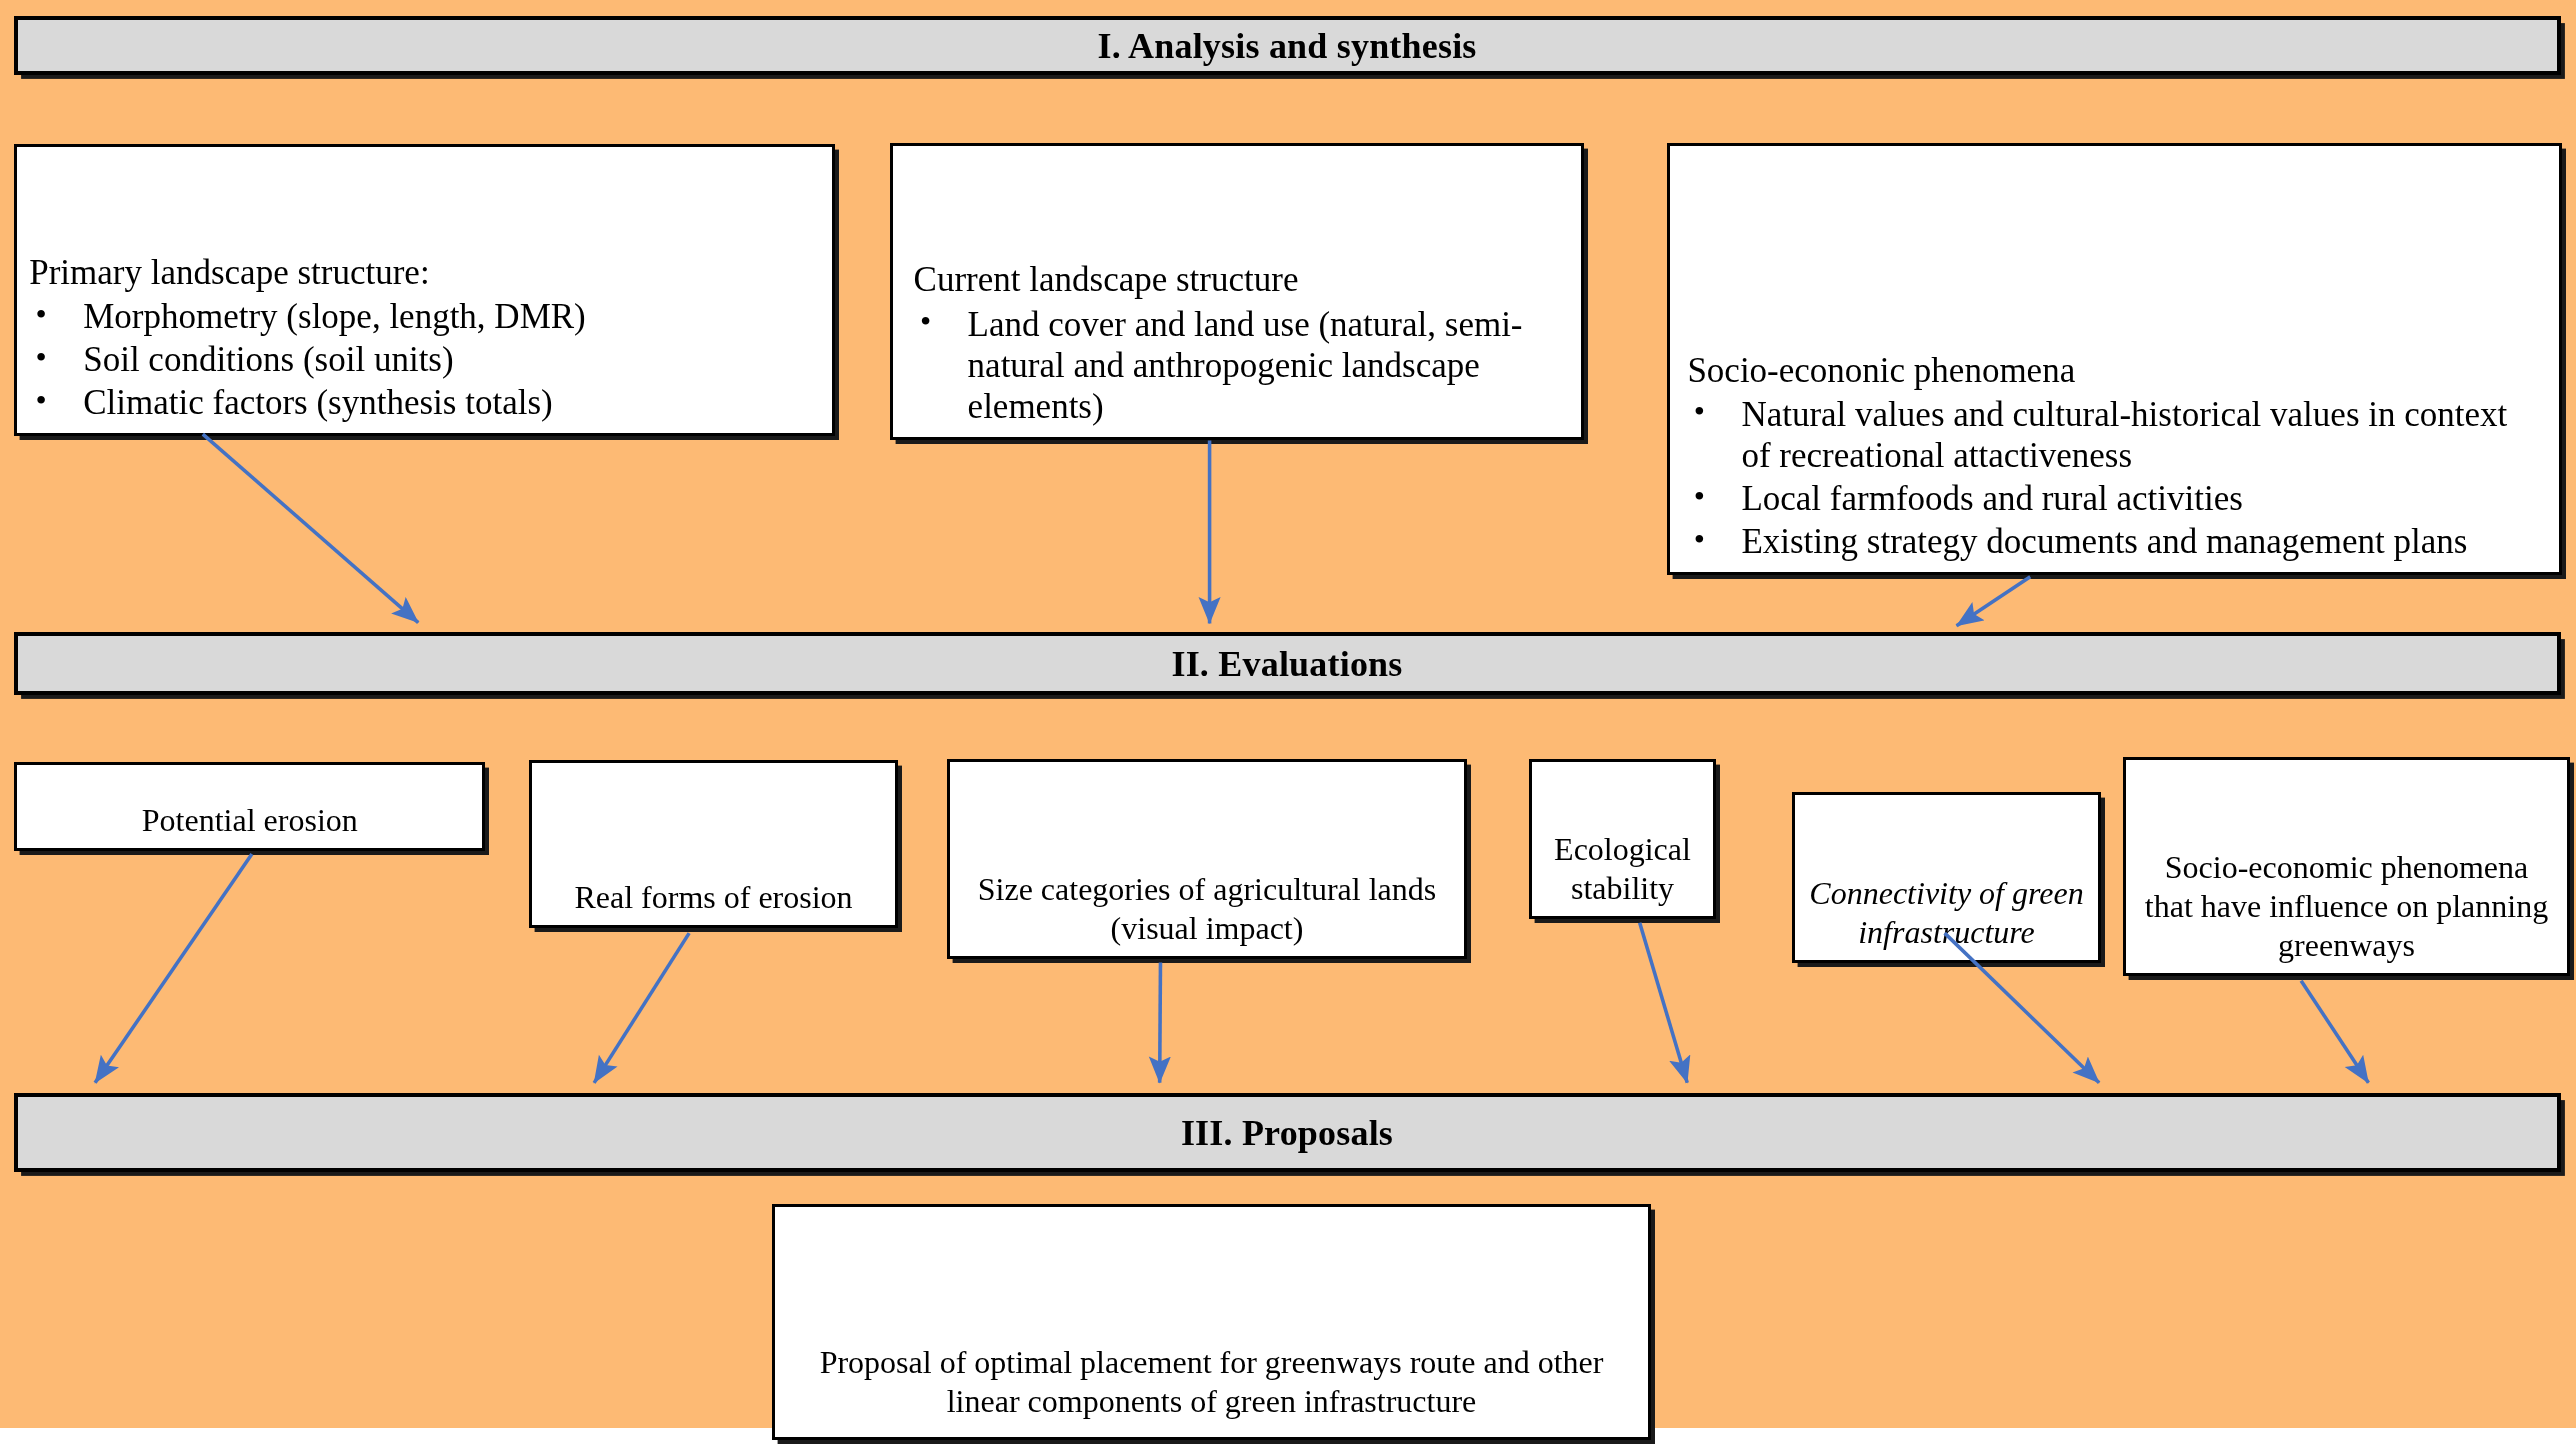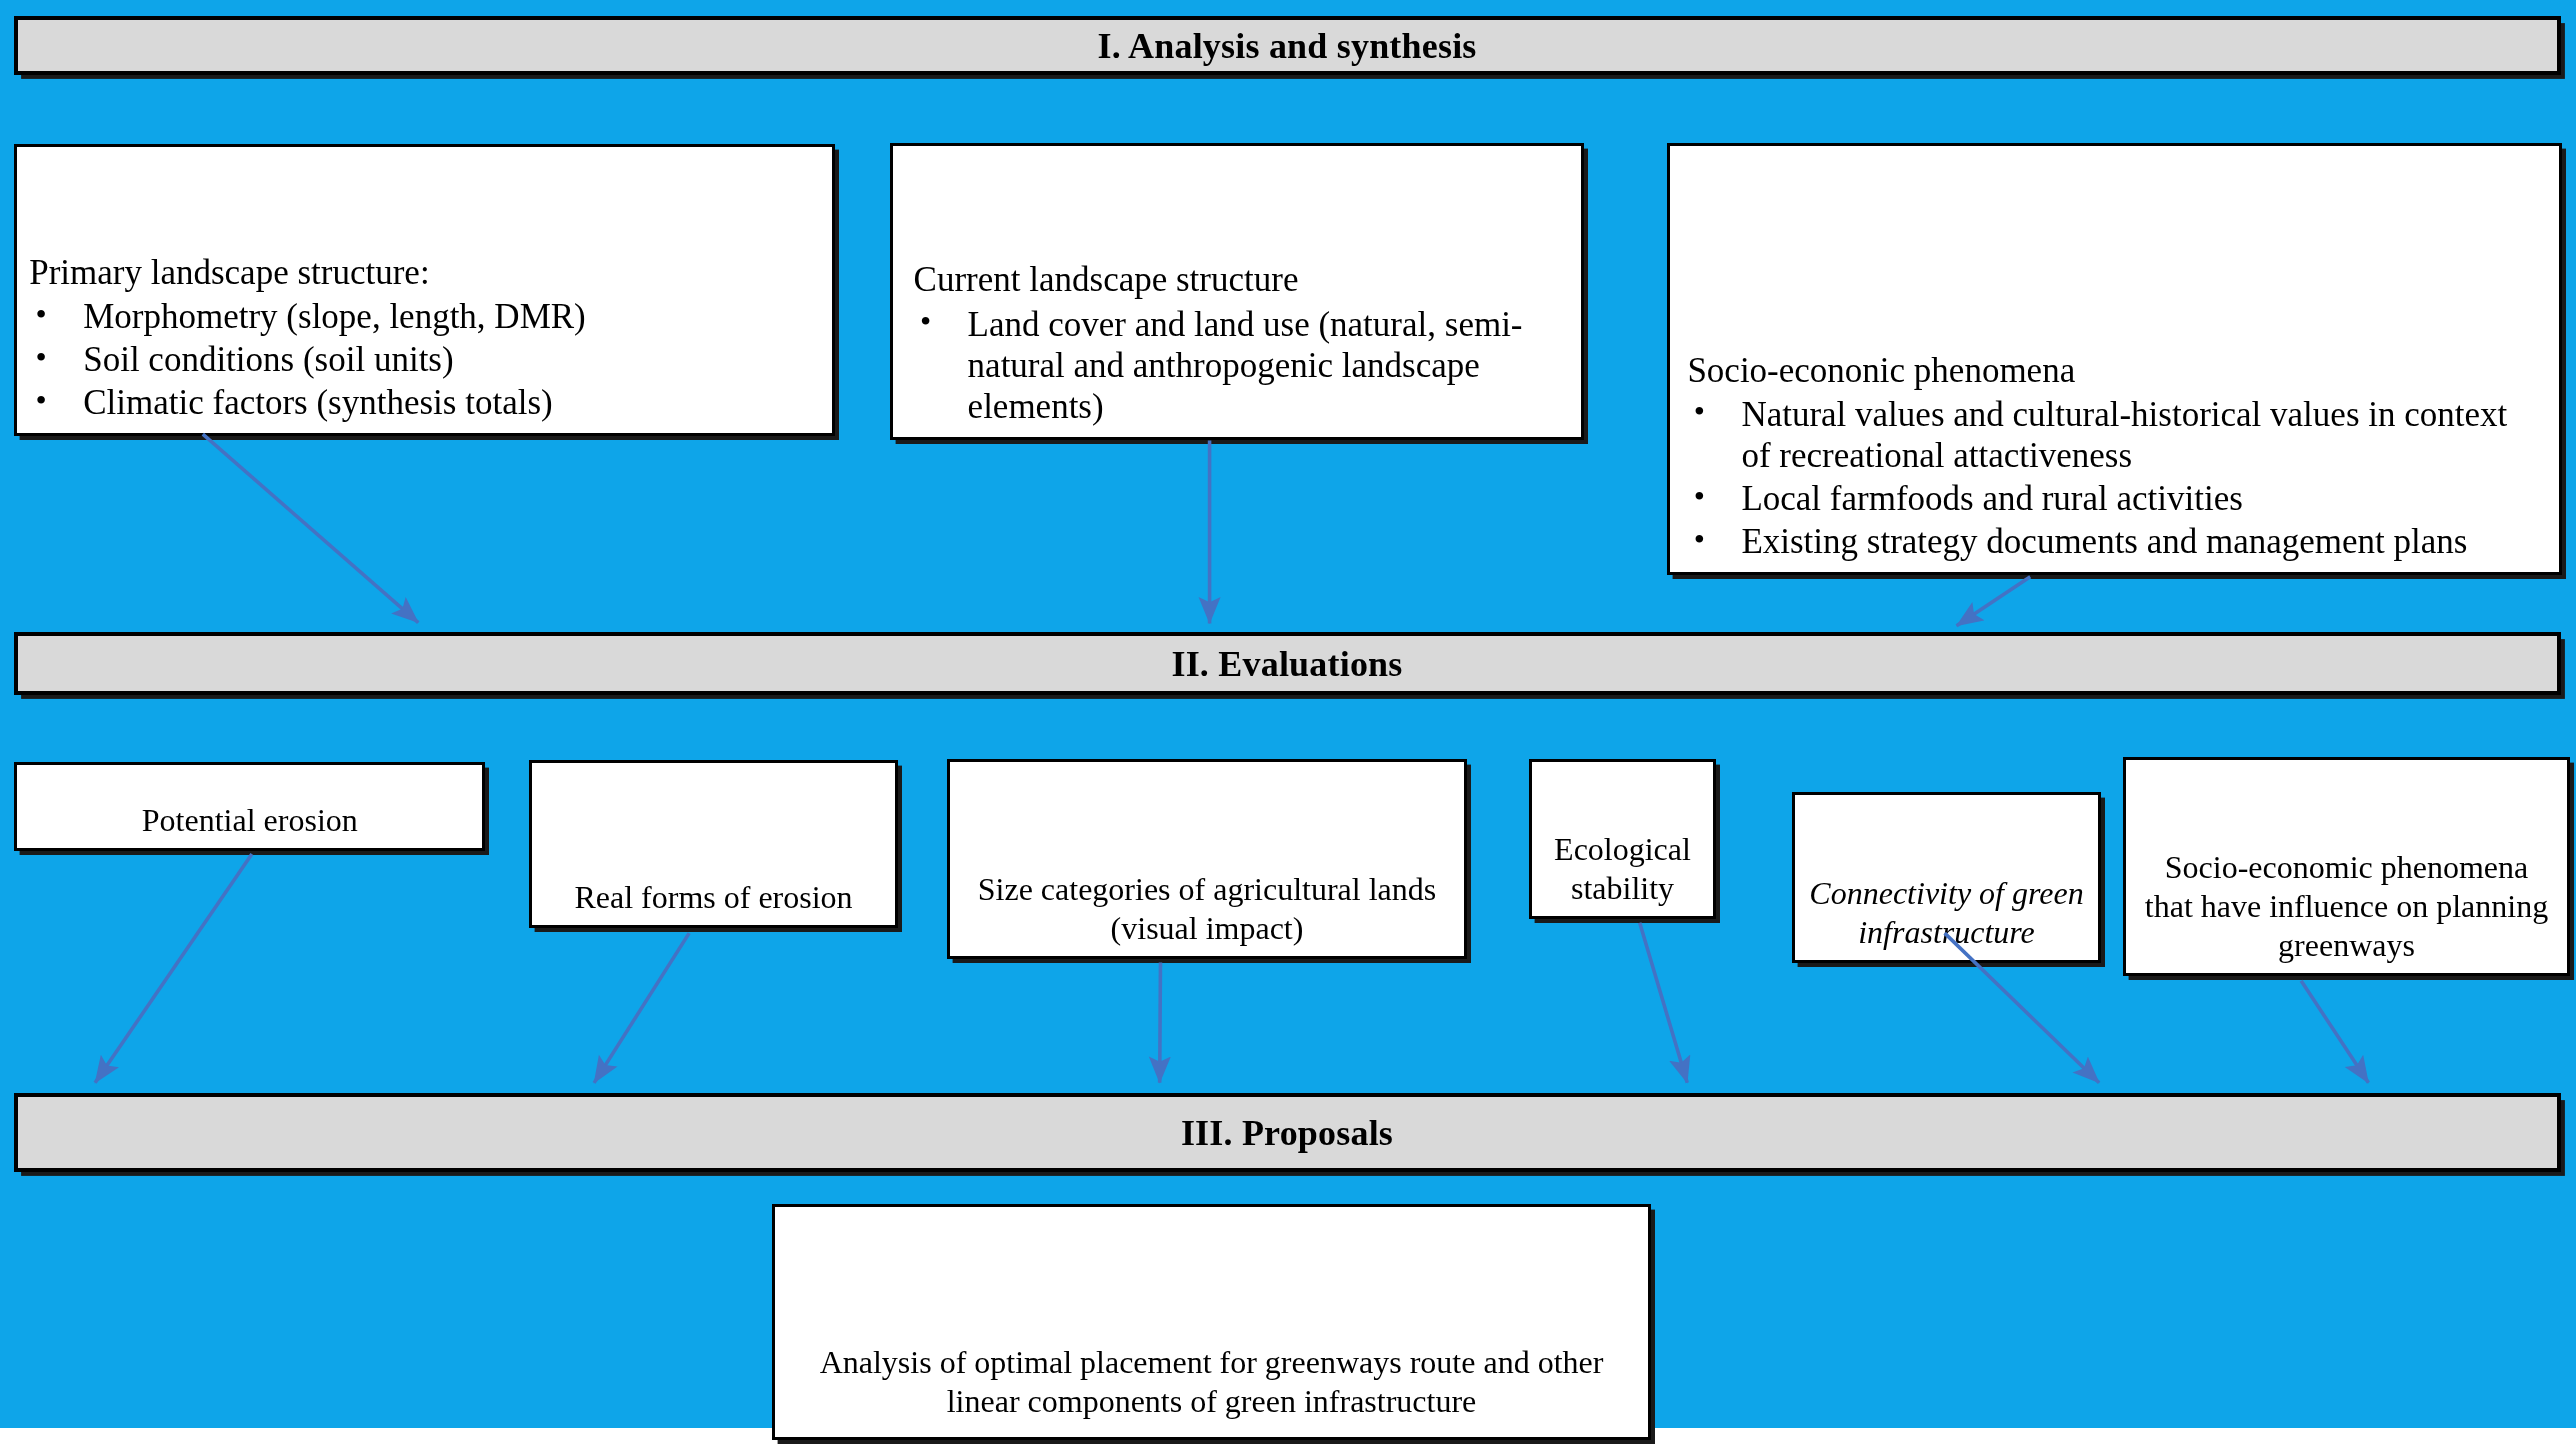--- a/index.html
+++ b/index.html
@@ -1,18 +1,18 @@
 <!DOCTYPE html>
 <html style="font-size:12.7px"><head>
 <meta charset="utf-8">
 <style>
   html,body{margin:0;padding:0;background:#ffffff;}
   body{width:2576px;height:1448px;overflow:hidden;
        font-family:"Liberation Serif", serif;color:#000;}
-  #stage{position:relative;width:2576px;height:1428px;background:#0ea5e9;}
+  #stage{position:relative;width:2576px;height:1428px;background:#fdba74;}
 
   
   .node{position:absolute;box-sizing:border-box;background:#ffffff;
         border:3.2px solid #000000;
         display:flex;align-items:flex-end;justify-content:center;}
   .node.shadow{box-shadow:4.8px 4.8px 0 -0.8px #1a1a1a;}
   .band{position:absolute;box-sizing:border-box;background:#d9d9d9;
         border:4px solid #000000;
         display:flex;align-items:center;justify-content:center;
         box-shadow:5.5px 5.5px 0 -1.6px #1a1a1a;}
@@ -103,21 +103,21 @@
 
   <div class="node shadow" style="left:2123px;top:757px;width:447px;height:219px;">
     <span class="centered pad-eval">Socio-economic phenomena that have influence on planning  greenways</span>
   </div>
 
   <div class="band" style="left:13.5px;top:1093px;width:2547px;height:79px;">
     <span class="band-title">III. Proposals</span>
   </div>
 
   <div class="node shadow" style="left:772px;top:1204px;width:879px;height:236px;">
-    <span class="centered pad-final">Analysis of optimal placement  for greenways  route and other linear components of  green infrastructure</span>
+    <span class="centered pad-final">Proposal of optimal placement  for greenways  route and other linear components of  green infrastructure</span>
   </div>
 
   <svg class="arrows" viewBox="0 0 3252 1828">
     <defs>
       <marker id="ah" markerWidth="9" markerHeight="9" refX="7.4" refY="3.1" orient="auto" markerUnits="strokeWidth">
         <path d="M0,0 L7.6,3.1 L0,6.2 L1.5,3.1 z" fill="#4472c4"></path>
       </marker>
     </defs>
     <g stroke="#4472c4" stroke-width="4.5" fill="none" marker-end="url(#ah)">
 

